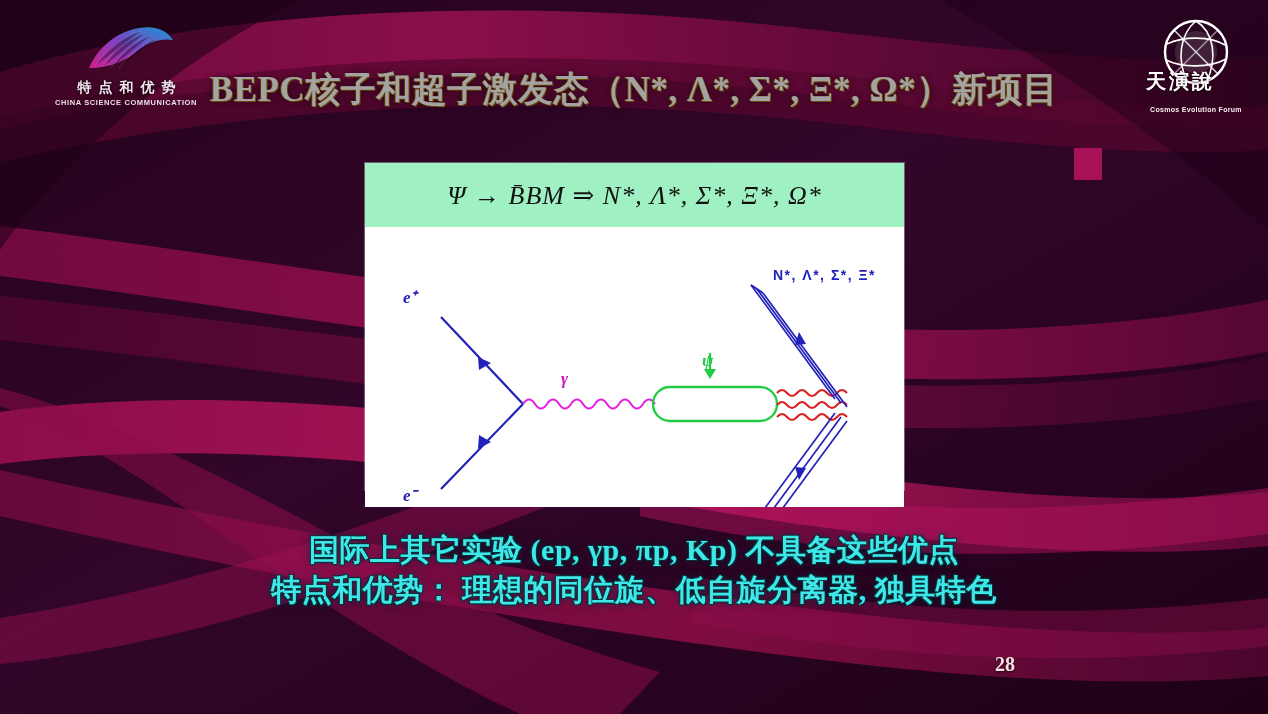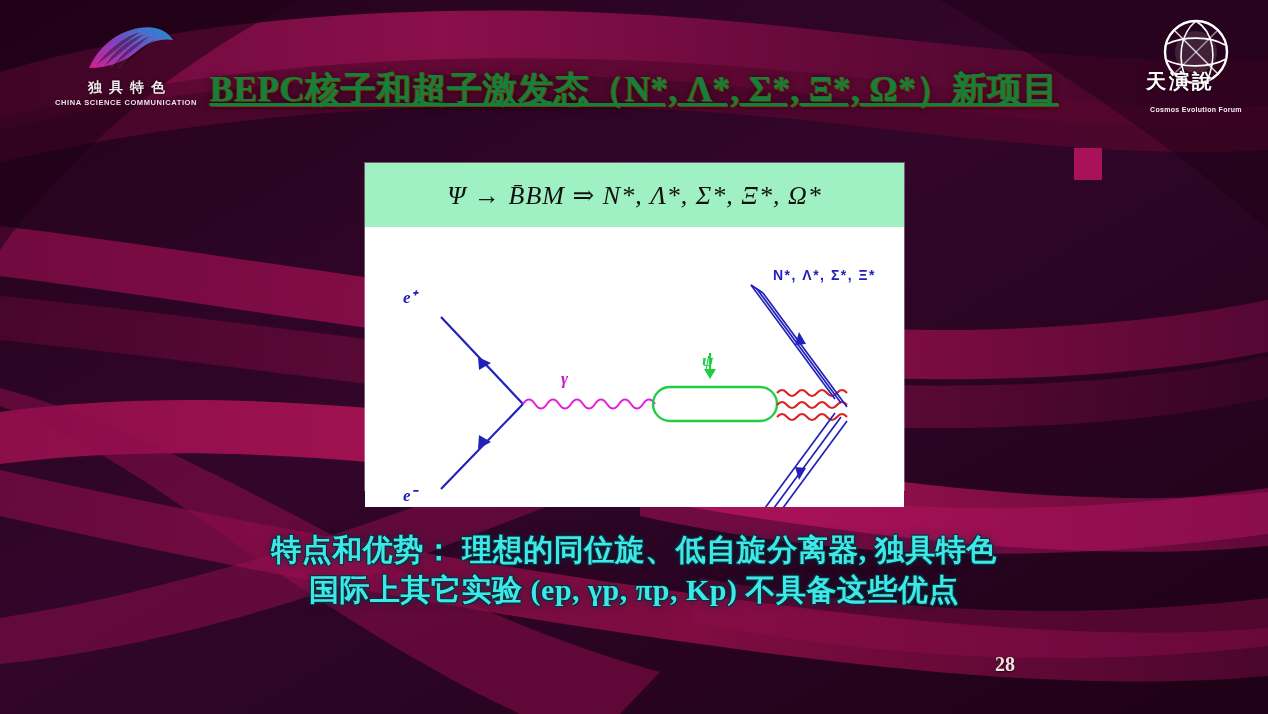--- a/index.html
+++ b/index.html
@@ -102,28 +102,27 @@
   
   #title {
     position: absolute;
     left: 0;
     top: 66px;
     width: 1268px;
     text-align: center;
     font-family: "Liberation Serif", "DejaVu Serif", serif;
     font-weight: 700;
     font-size: 35px;
-    color: #15803d;
+    color: #a3a3a3;
     letter-spacing: 0.5px;
     white-space: nowrap;
     text-shadow:
       1px 1px 0 #6b4500,
       -1px 0 0 #5c3a00,
       0 0 6px rgba(0,0,0,.55);
-    text-decoration: underline;
   }
 
   
   #figure-card {
     position: absolute;
     left: 365px;
     top: 163px;
     width: 539px;
     height: 327px;
     background: #ffffff;
@@ -253,21 +252,21 @@
       <g>
         <path d="M6,44 C16,22 34,8 56,4 C72,1 84,6 90,16 C78,14 66,18 56,26 C44,36 28,44 6,44 Z" fill="url(#wingGrad)" opacity="0.9"></path>
         <g stroke="#ffffff" stroke-width="0.4" opacity="0.35">
           <path d="M12,42 C24,26 40,12 58,7"></path>
           <path d="M20,43 C30,28 44,15 62,9"></path>
           <path d="M28,44 C38,30 50,18 68,11"></path>
           <path d="M36,44 C46,32 58,21 74,14"></path>
         </g>
       </g>
     </svg>
-    <div class="logo-left-cn">独具特色</div>
+    <div class="logo-left-cn">特点和优势</div>
     <div class="logo-left-en">CHINA SCIENCE COMMUNICATION</div>
   </div>
 
   <div class="logo-right">
     <svg class="logo-right-mark" viewBox="0 0 68 68">
       <circle cx="34" cy="34" r="31" fill="none" stroke="#ffffff" stroke-width="2.4"></circle>
       <circle cx="34" cy="34" r="21" fill="#ffffff" opacity="0.12"></circle>
       <path d="M34,3 C18,16 14,42 26,65" fill="none" stroke="#ffffff" stroke-width="1.6"></path>
       <path d="M34,3 C52,14 56,40 44,65" fill="none" stroke="#ffffff" stroke-width="1.6"></path>
       <path d="M5,26 C22,18 48,18 63,27" fill="none" stroke="#ffffff" stroke-width="1.6"></path>
@@ -335,19 +334,19 @@
 
       <text x="38" y="76" fill="#2222bb" font-family="'Liberation Serif', serif" font-size="17" font-style="italic" font-weight="bold">e⁺</text>
       <text x="38" y="274" fill="#2222bb" font-family="'Liberation Serif', serif" font-size="17" font-style="italic" font-weight="bold">e⁻</text>
 
       <text x="408" y="53" fill="#2222bb" font-family="'Liberation Sans', sans-serif" font-size="14" font-weight="bold" letter-spacing="1.5">N*, Λ*, Σ*, Ξ*</text>
       <text x="402" y="320" fill="#2222bb" font-family="'Liberation Sans', sans-serif" font-size="14" font-weight="bold" letter-spacing="1.5">p̄, Λ̄, Σ̄, Ξ̄</text>
     </svg>
   </div>
 
   <div id="caption">
+    <span class="cap-line">国际上其它实验 (ep, γp, πp, Kp) 不具备这些优点</span>
     <span class="cap-line">特点和优势： 理想的同位旋、低自旋分离器, 独具特色</span>
-    <span class="cap-line">国际上其它实验 (ep, γp, πp, Kp) 不具备这些优点</span>
   </div>
 
   <div id="page-number">28</div>
 
 </div>
 
 </body></html>

